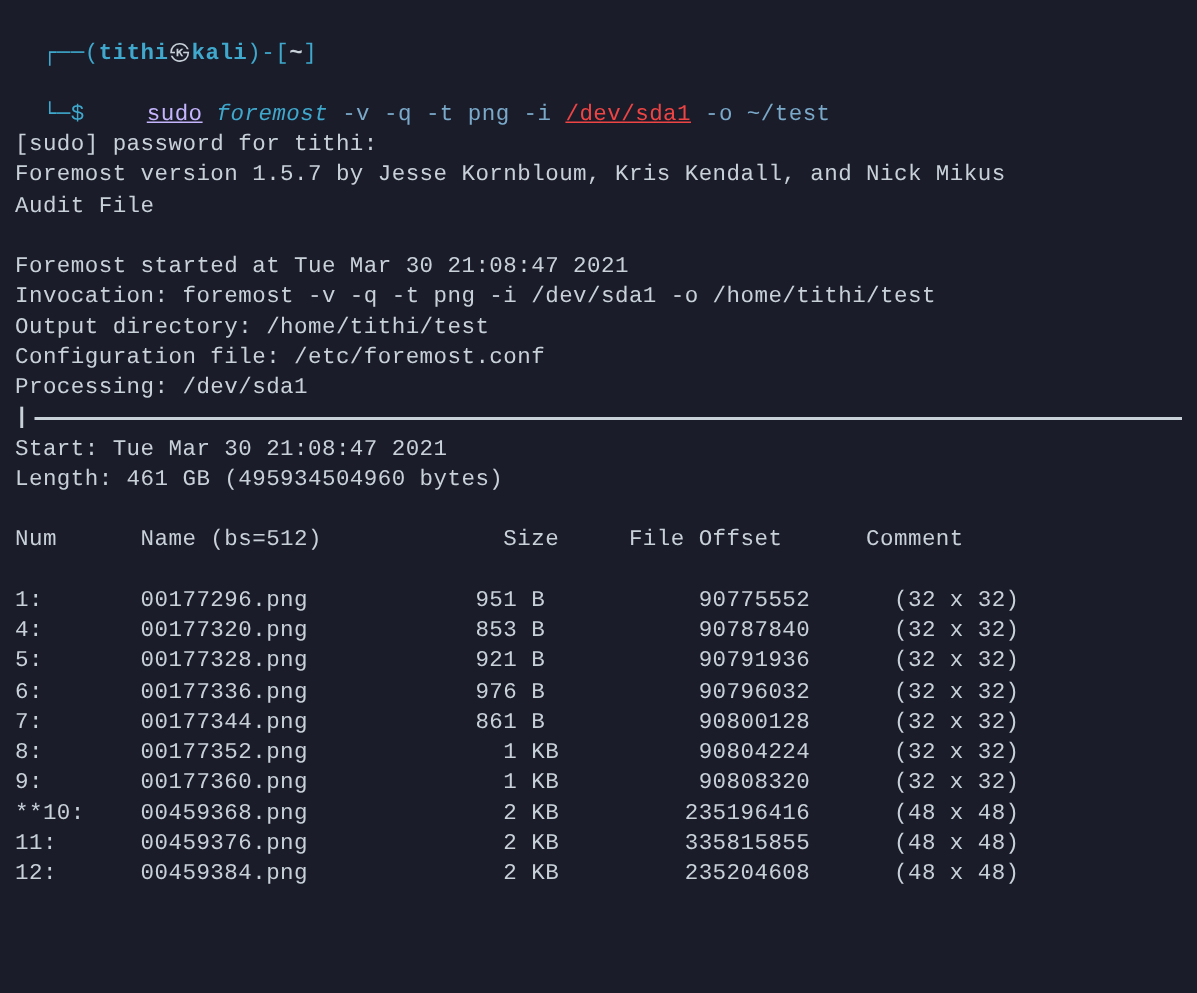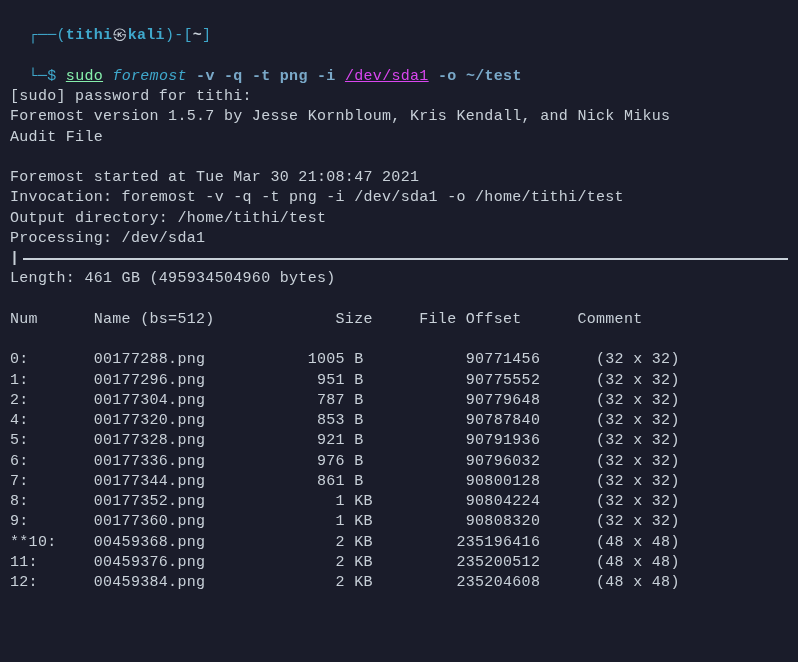--- a/index.html
+++ b/index.html
@@ -14,24 +14,24 @@
       height: 662px;
       overflow: hidden;
       letter-spacing: 0.3px;
     }
     .prompt-line { white-space: pre; }
     .prompt-char { color: #3fa8cc; }
     .user-host { color: #3fa8cc; font-weight: bold; margin-top: 43px; }
     .skull { color: #c8d0d8; }
     .path { color: #c8d0d8; font-weight: bold; }
     .dollar { color: #3fa8cc; }
-    .sudo { color: #86efac; text-decoration: underline; }
+    .sudo { color: #c4b5fd; text-decoration: underline; margin-left: 32px; }
     .cmd { color: #3fa8cc; font-style: italic; }
-    .arg { color: #7aa9c9; font-weight: bold; }
-    .dev { color: #d946ef; text-decoration: underline; }
+    .arg { color: #7aa9c9; }
+    .dev { color: #ef4444; text-decoration: underline; }
     .output { white-space: pre; }
     .blank { height: 1.35em; }
     .hr {
       border-top: 2px solid #c8d0d8;
       margin: 3px 0;
       margin-left: 4px;
       width: 778px;
     }
     .hr-wrap { display: flex; align-items: center; }
     .hr-tick { color: #c8d0d8; font-weight: bold; }
@@ -49,42 +49,42 @@
 </div>
 
 <div id="out-lines">
     <div class="output">[sudo] password for tithi:</div>
     <div class="output">Foremost version 1.5.7 by Jesse Kornbloum, Kris Kendall, and Nick Mikus</div>
     <div class="output">Audit File</div>
     <div class="blank"></div>
     <div class="output">Foremost started at Tue Mar 30 21:08:47 2021</div>
     <div class="output">Invocation: foremost -v -q -t png -i /dev/sda1 -o /home/tithi/test</div>
     <div class="output">Output directory: /home/tithi/test</div>
+    <div class="output">Configuration file: /etc/foremost.conf</div>
     <div class="output">Processing: /dev/sda1</div>
   </div>
 
 <div class="hr-wrap">
   <span class="hr-tick">|</span>
     <div class="hr"></div>
 </div>
 
 <div id="after-hr">
+    <div class="output">Start: Tue Mar 30 21:08:47 2021</div>
     <div class="output">Length: 461 GB (495934504960 bytes)</div>
     <div class="blank"></div>
   </div>
 
 <div class="table-row" id="header-row">Num      Name (bs=512)             Size     File Offset      Comment</div>
 <div class="blank"></div>
 
 <div id="table-body">
-    <div class="table-row">0:       00177288.png           1005 B           90771456      (32 x 32)</div>
     <div class="table-row">1:       00177296.png            951 B           90775552      (32 x 32)</div>
-    <div class="table-row">2:       00177304.png            787 B           90779648      (32 x 32)</div>
     <div class="table-row">4:       00177320.png            853 B           90787840      (32 x 32)</div>
     <div class="table-row">5:       00177328.png            921 B           90791936      (32 x 32)</div>
     <div class="table-row">6:       00177336.png            976 B           90796032      (32 x 32)</div>
     <div class="table-row">7:       00177344.png            861 B           90800128      (32 x 32)</div>
     <div class="table-row">8:       00177352.png              1 KB          90804224      (32 x 32)</div>
     <div class="table-row">9:       00177360.png              1 KB          90808320      (32 x 32)</div>
     <div class="table-row">**10:    00459368.png              2 KB         235196416      (48 x 48)</div>
-    <div class="table-row">11:      00459376.png              2 KB         235200512      (48 x 48)</div>
+    <div class="table-row">11:      00459376.png              2 KB         335815855      (48 x 48)</div>
     <div class="table-row">12:      00459384.png              2 KB         235204608      (48 x 48)</div>
   </div>
 
 </body></html>

